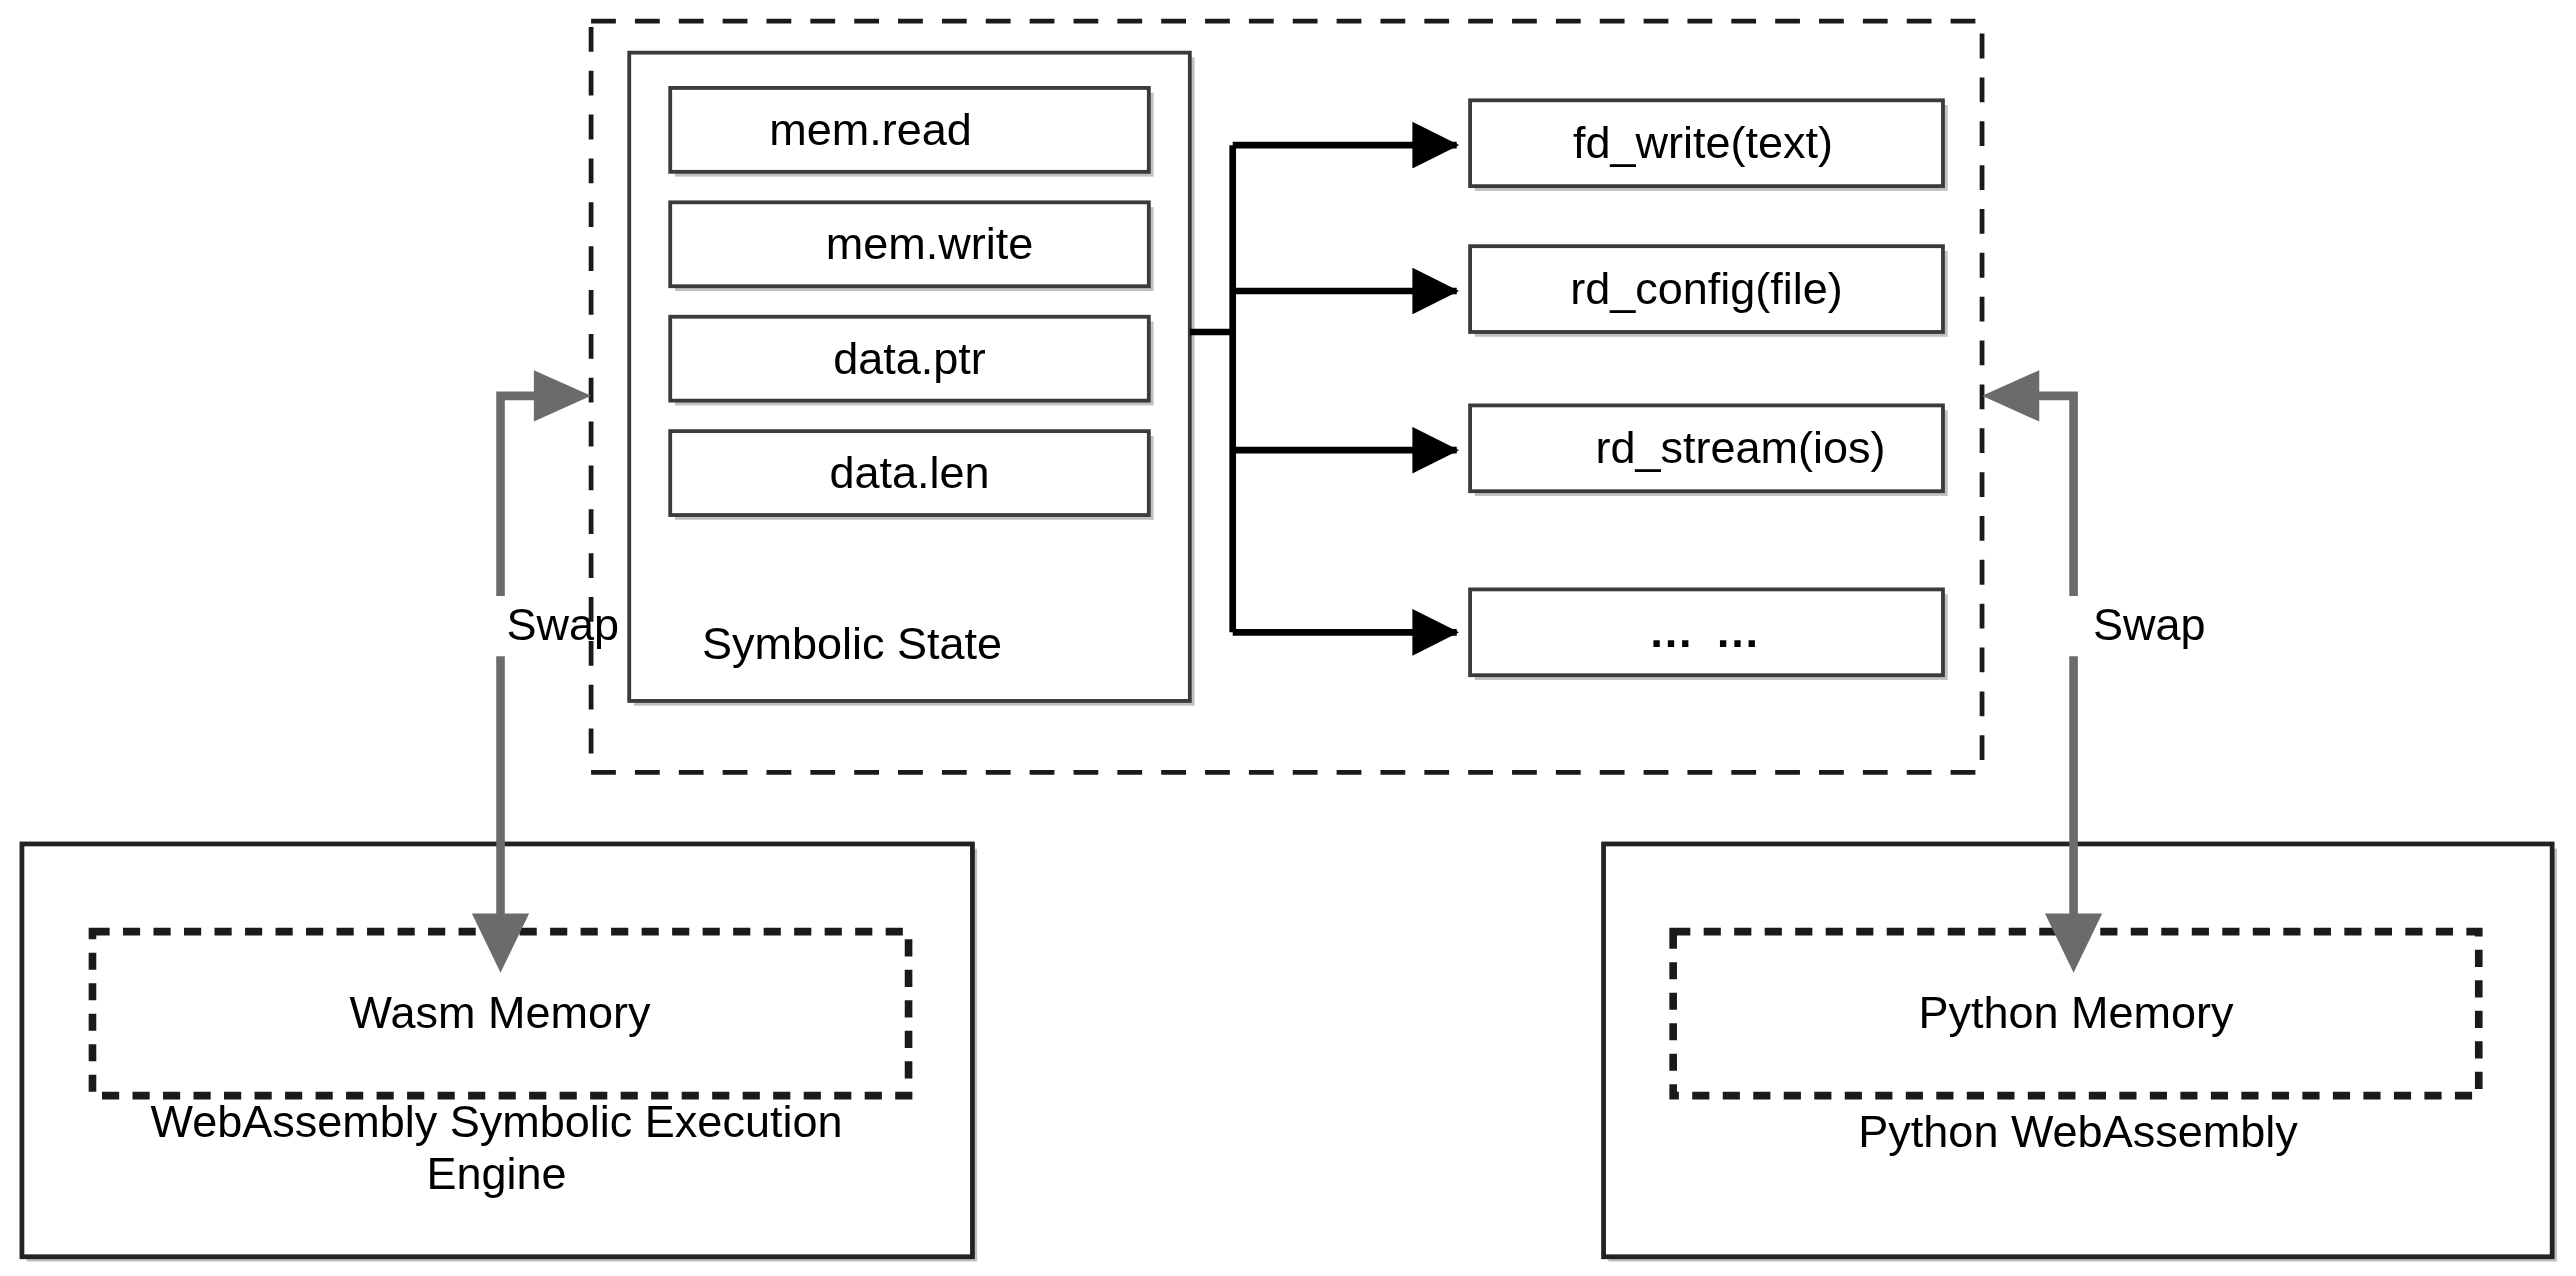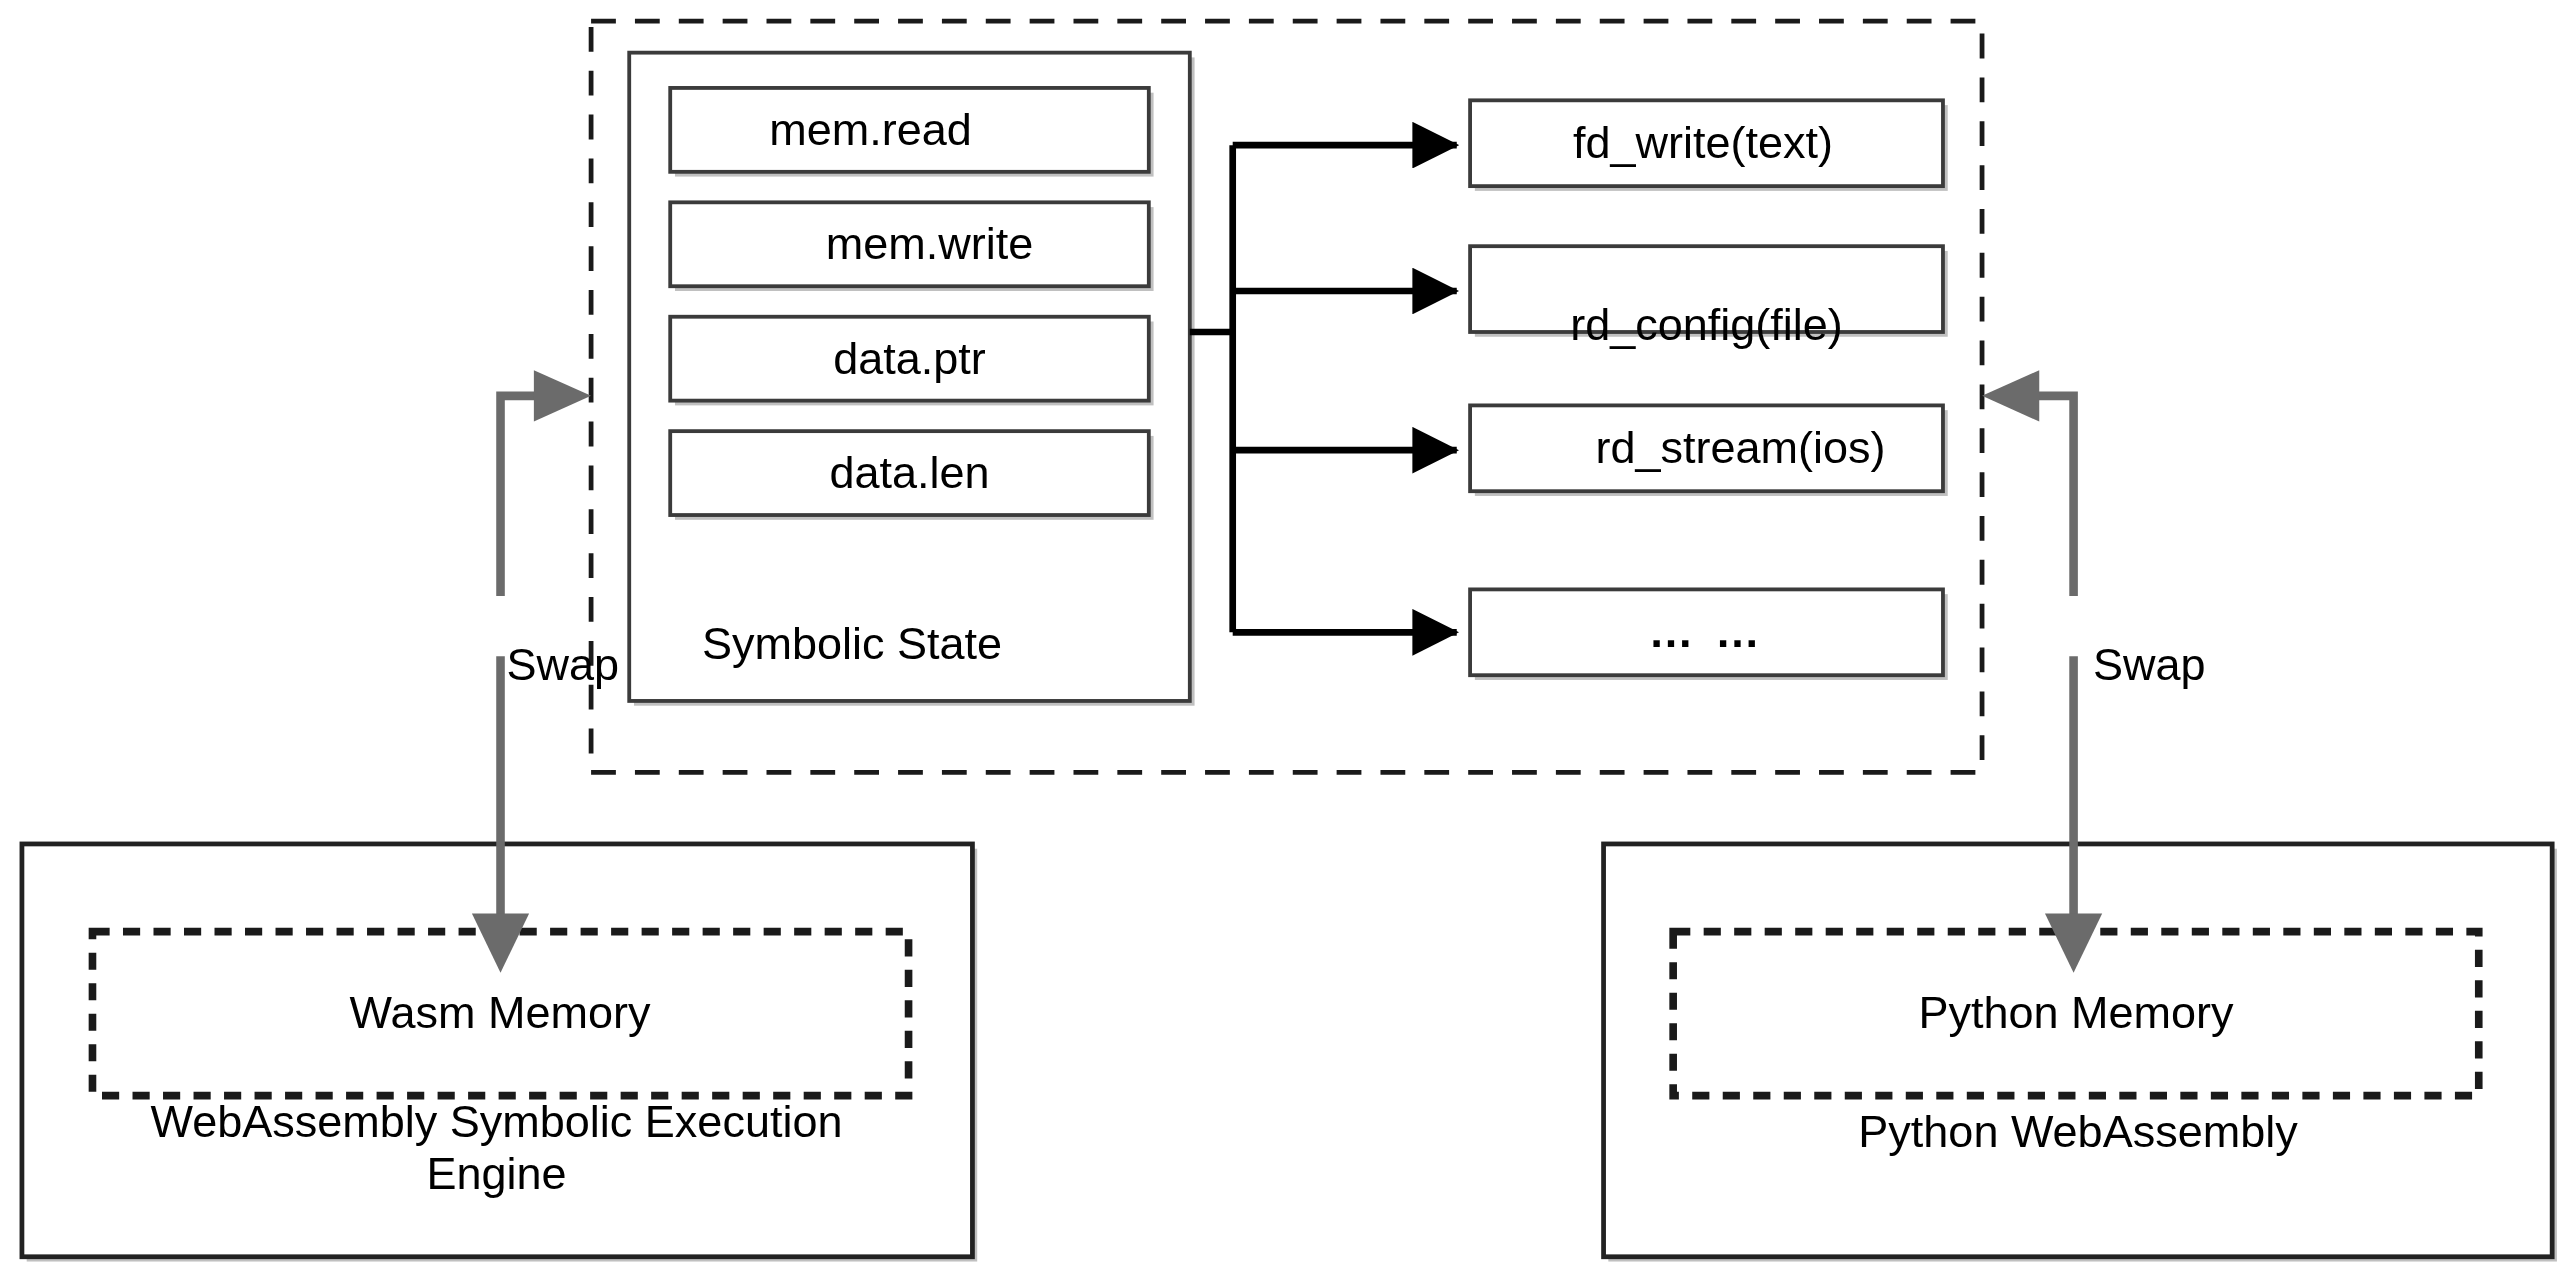--- a/index.html
+++ b/index.html
@@ -33,21 +33,21 @@
     justify-content: center;
     text-align: center;
     white-space: pre;
     line-height: 1.15;
     pointer-events: none;
   }
   
   .t-field      { font-size: 45px; }
   .t-func       { font-size: 45px; }
   .t-state      { font-size: 45px; }
-  .t-swap       { font-size: 45px; margin-top: 40px; }
+  .t-swap       { font-size: 45px; }
   .t-mem        { font-size: 45px; }
   .t-envcap     { font-size: 45px; }
   .dots {
     letter-spacing: 0.10em;
     font-size: 45px;
     font-weight: bold;
   }
 </style>
 </head>
 <body>
@@ -139,21 +139,21 @@
   </svg>
 
   <div class="lbl t-field" style="left:670px; top:88px; width:401px; height:84px;">mem.read</div>
   <div class="lbl t-field" style="left:670px; top:202px; width:479px; height:84px;padding-left:20px;">mem.write</div>
   <div class="lbl t-field" style="left:670px; top:317px; width:479px; height:84px;">data.ptr</div>
   <div class="lbl t-field" style="left:670px; top:431px; width:479px; height:84px;">data.len</div>
 
   <div class="lbl t-state" style="left:629px; top:591px; width:446px; height:105px;">Symbolic State</div>
 
   <div class="lbl t-func" style="left:1470px; top:100px; width:466px; height:86px;">fd_write(text)</div>
-  <div class="lbl t-func" style="left:1470px; top:246px; width:473px; height:86px;margin-top:36px;">rd_config(file)</div>
+  <div class="lbl t-func" style="left:1470px; top:246px; width:473px; height:86px;">rd_config(file)</div>
   <div class="lbl t-func" style="left:1470px; top:405px; width:473px; height:86px;margin-left:34px;">rd_stream(ios)</div>
   <div class="lbl dots" style="left:1470px; top:589px; width:473px; height:86px;">… …</div>
 
   <div class="lbl t-swap" style="left:381px; top:591px; width:238px; height:67px;
               justify-content:flex-end;">Swap</div>
   <div class="lbl t-swap" style="left:2093px; top:591px; width:238px; height:67px;
               justify-content:flex-start;">Swap</div>
 
   <div class="lbl t-mem" style="left:92px; top:931px; width:816px; height:164px;">Wasm Memory</div>
   <div class="lbl t-envcap" style="left:31px; top:1096px; width:931px; height:143px;

